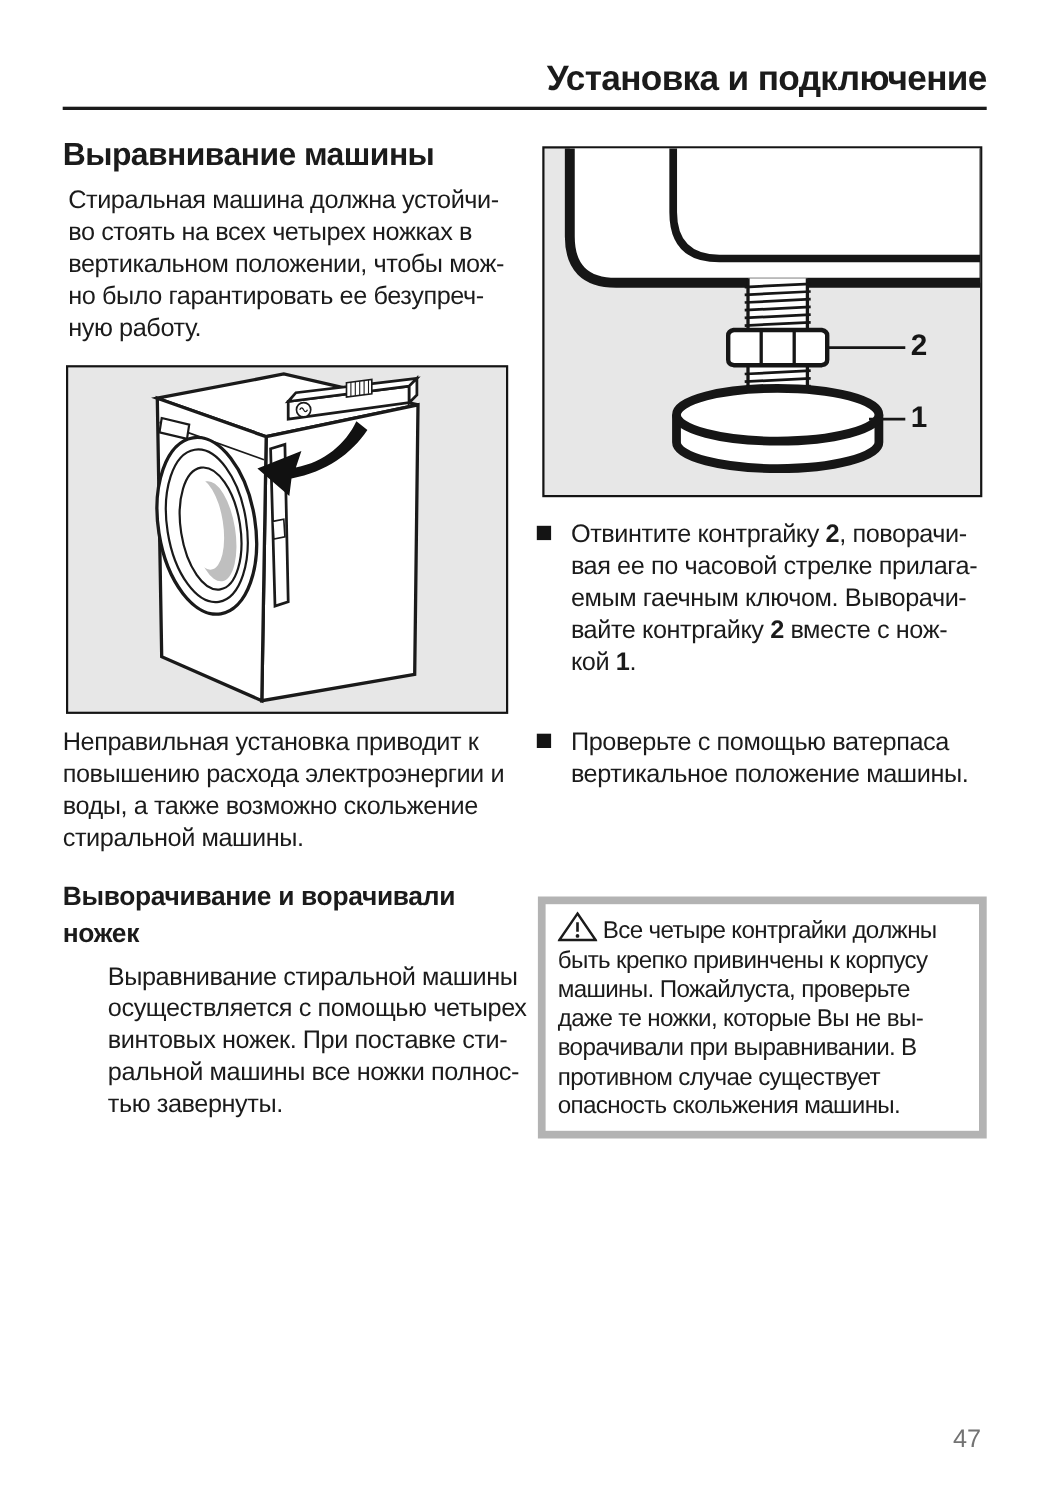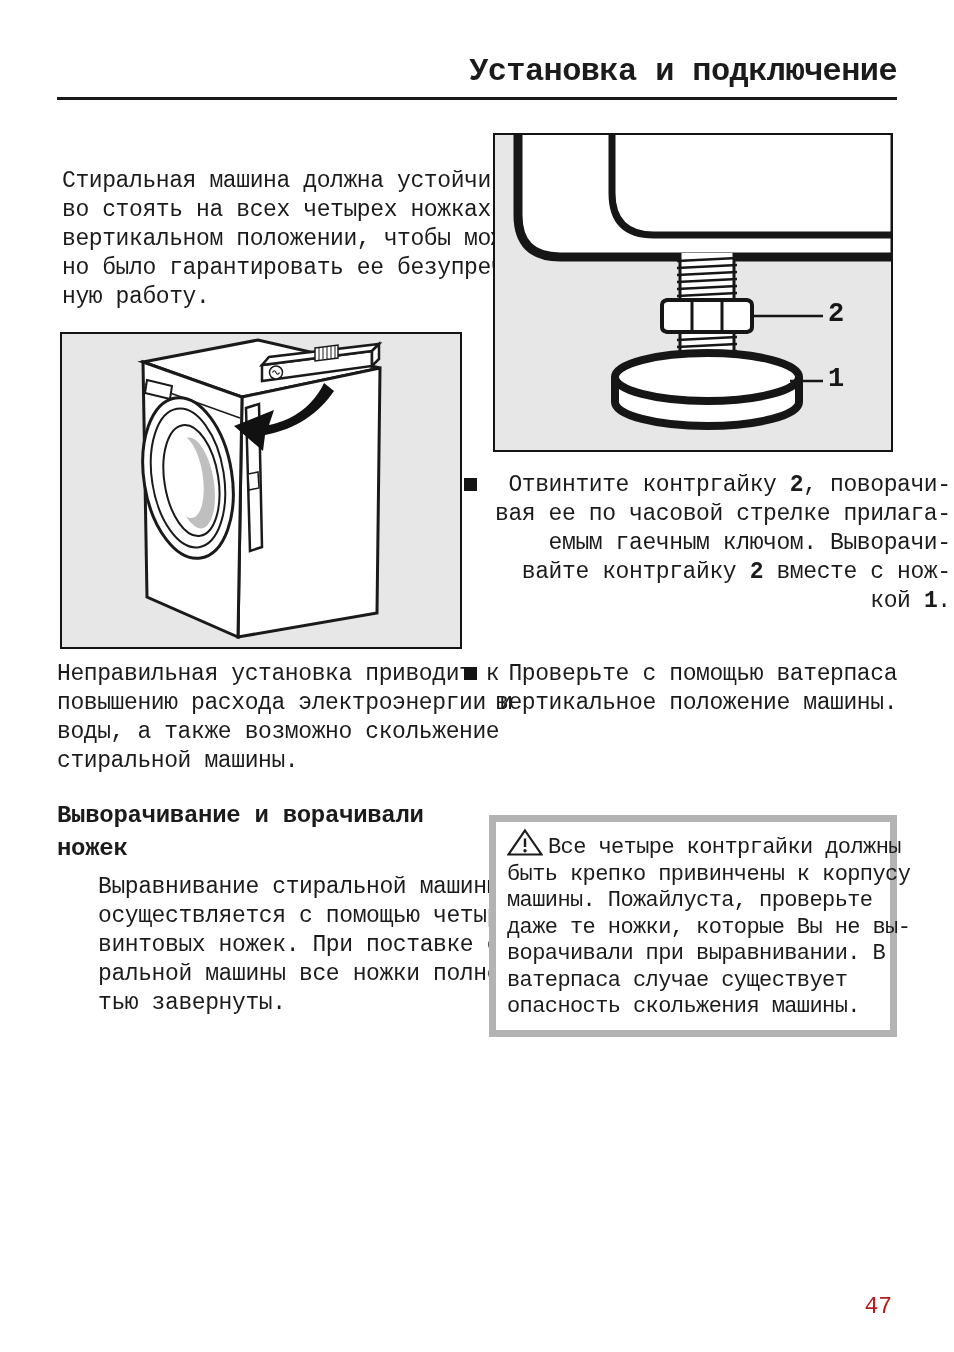--- a/index.html
+++ b/index.html
@@ -1,51 +1,52 @@
 <!DOCTYPE html>
 <html><head>
 <meta charset="utf-8">
 <style>
   html,body{margin:0;padding:0;background:#fff;}
   #page{position:relative;width:954px;height:1352px;background:#ffffff;overflow:hidden;
-        font-family:Liberation Mono, monospace;color:#1b1b1b;}
+        font-family:Liberation Sans, sans-serif;color:#1b1b1b;}
   .h1{position:absolute;top:53px;right:57px;font-size:32px;font-weight:bold;letter-spacing:-0.6px;white-space:pre;}
   .rule{position:absolute;left:57px;right:57px;top:97px;height:3px;background:#1a1a1a;}
   .h2{position:absolute;left:57px;top:125px;font-size:29px;font-weight:bold;letter-spacing:-0.5px;white-space:pre;}
   .h3{position:absolute;left:57px;top:799px;font-size:24px;font-weight:bold;line-height:33px;letter-spacing:-0.3px;white-space:pre;}
   .body{font-size:23px;line-height:29px;letter-spacing:-0.4px;white-space:pre;}
   #p1{position:absolute;left:62px;top:167px;}
   #p2{position:absolute;left:57px;top:660px;}
   #p3{position:absolute;left:74px;top:873px;margin-left:24px;}
   .fig{position:absolute;background:#e7e7e7;border:2px solid #141414;}
   #fig-machine{left:60px;top:332px;width:398px;height:313px;}
   #fig-foot{left:493px;top:133px;width:396px;height:315px;}
   .fig svg{position:absolute;left:0;top:0;width:100%;height:100%;}
   .flabel{position:absolute;font-size:27px;font-weight:bold;color:#161616;}
   #lbl2{left:333px;top:164px;}
   #lbl1{left:333px;top:229px;}
-  .bullet{position:absolute;left:464px;display:flex;align-items:flex-start;text-align:right;}
+  .bullet{position:absolute;left:488px;display:flex;align-items:flex-start;}
   .sq{width:13px;height:13px;background:#141414;margin-top:7px;flex:none;}
   .btext{margin-left:18px;font-size:23px;line-height:29px;letter-spacing:-0.4px;white-space:pre;}
   .btext b{font-weight:bold;}
   #b1{top:471px;}#b2{top:623px;margin-top:37px;}#b3{top:691px;}
   .warning{position:absolute;left:489px;top:815px;width:408px;box-sizing:border-box;
            border:7px solid #b3b3b3;background:#fff;padding:6px 2px 9px 11px;
            font-size:22px;line-height:26.5px;letter-spacing:-0.6px;white-space:pre;}
   .warnicon{vertical-align:-4px;margin-right:5px;}
-  .pagenum{position:absolute;top:1294px;right:62px;font-size:23px;color:#b91c1c;}
+  .pagenum{position:absolute;top:1294px;right:62px;font-size:23px;color:#737373;}
 </style>
 </head>
 <body>
 
 <div id="page">
 
   <div class="h1">Установка и подключение</div>
   <div class="rule"></div>
 
+  <div class="h2">Выравнивание машины</div>
   <div class="body" id="p1">Стиральная машина должна устойчи-
 во стоять на всех четырех ножках в
 вертикальном положении, чтобы мож-
 но было гарантировать ее безупреч-
 ную работу.</div>
 
   <div class="fig" id="fig-machine">
     <svg viewBox="0 0 398 313">
       <g fill="#ffffff" stroke="#1a1a1a">
         <path d="M81,28 L196,6 L318,34 L180,63 Z" stroke-width="3"></path>
@@ -129,18 +130,18 @@
 
   <div class="warning"><svg class="warnicon" width="36" height="29" viewBox="0 0 36 29">
         <path d="M18,2.5 L34.5,26.5 L1.5,26.5 Z" fill="none" stroke="#1b1b1b" stroke-width="2.2"></path>
         <path d="M18,10.5 L18,19" stroke="#1b1b1b" stroke-width="2.4"></path>
         <circle cx="18" cy="22.8" r="1.7" fill="#1b1b1b"></circle>
       </svg><span>Все четыре контргайки должны
 быть крепко привинчены к корпусу
 машины. Пожайлуста, проверьте
 даже те ножки, которые Вы не вы-
 ворачивали при выравнивании. В
-ватерпаса случае существует
+противном случае существует
 опасность скольжения машины.</span></div>
 
   <div class="pagenum">47</div>
 
 </div>
 
 </body></html>

